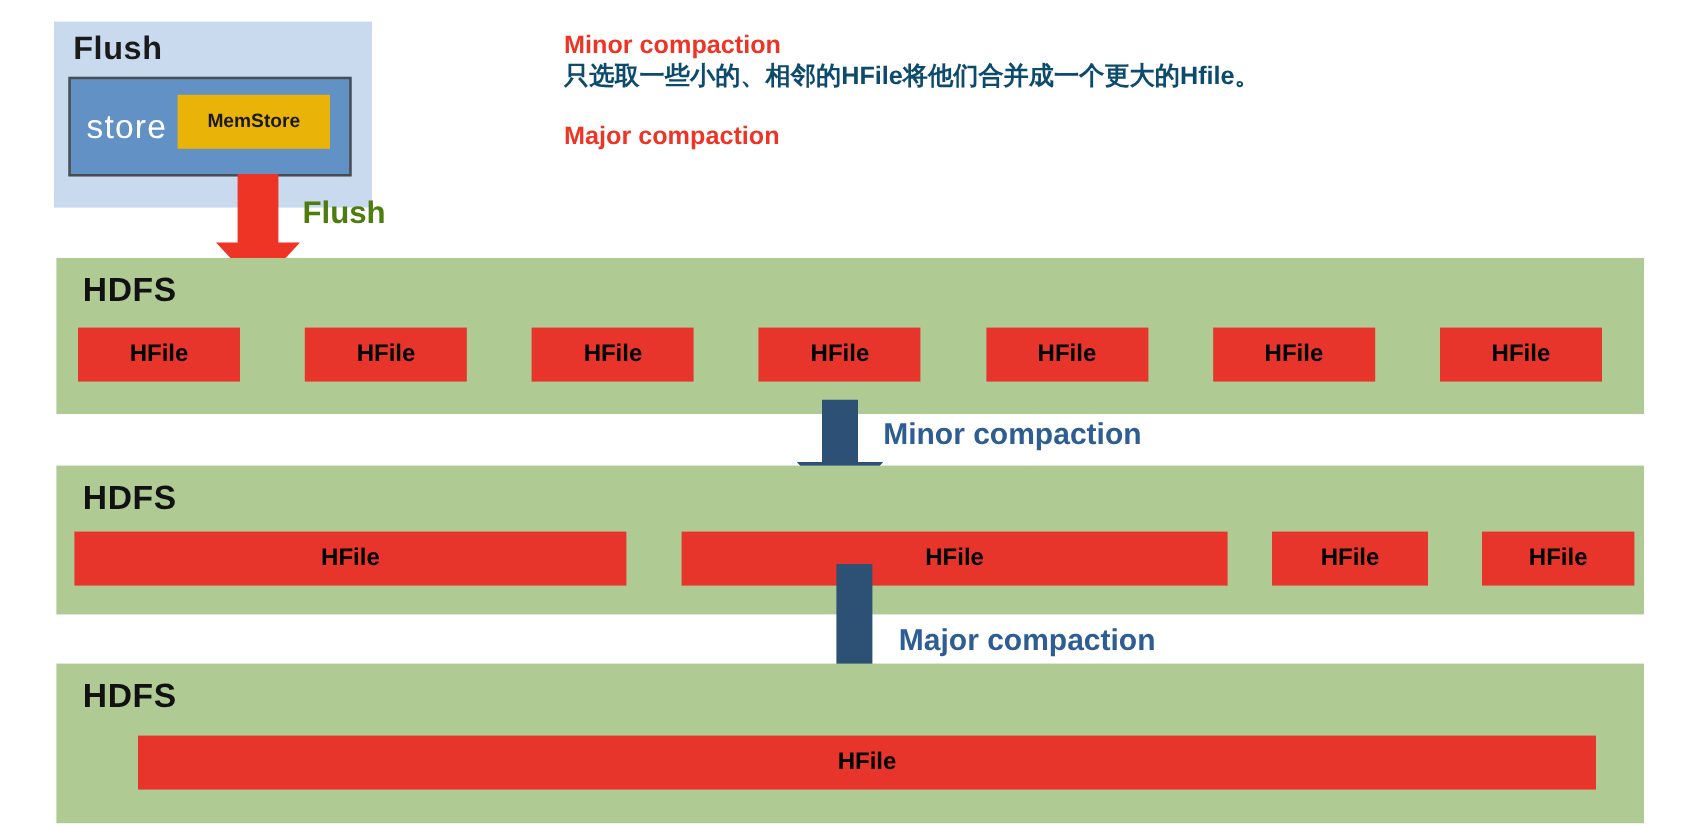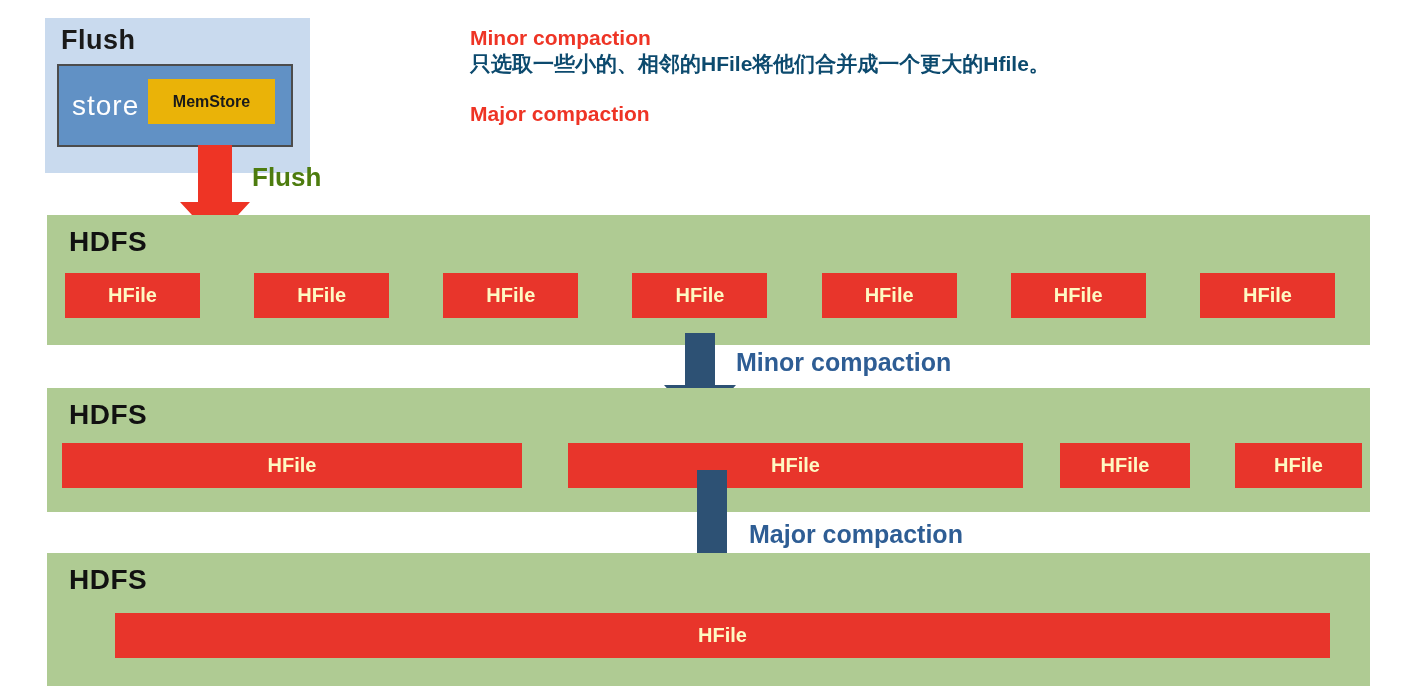--- a/index.html
+++ b/index.html
@@ -59,21 +59,21 @@
     background:#afcb93;
   }
   .band1{top:215px;height:130px;}
   .band2{top:388px;height:124px;}
   .band3{top:553px;height:133px;}
   .band-title{
     position:absolute;left:22px;top:11px;
     font-size:28px;font-weight:bold;color:#111111;letter-spacing:0.5px;
   }
   .hfile{
-    background:#e8352b;color:#fef9c3;
+    background:#e8352b;color:#000000;
     font-size:20px;font-weight:bold;
     display:flex;align-items:center;justify-content:center;
     height:45px;
   }
   .row1{
     position:absolute;left:0;top:58px;width:100%;
     display:flex;justify-content:space-between;
     padding:0 35px 0 18px;box-sizing:border-box;
   }
   .row1 .hfile{width:135px;}

